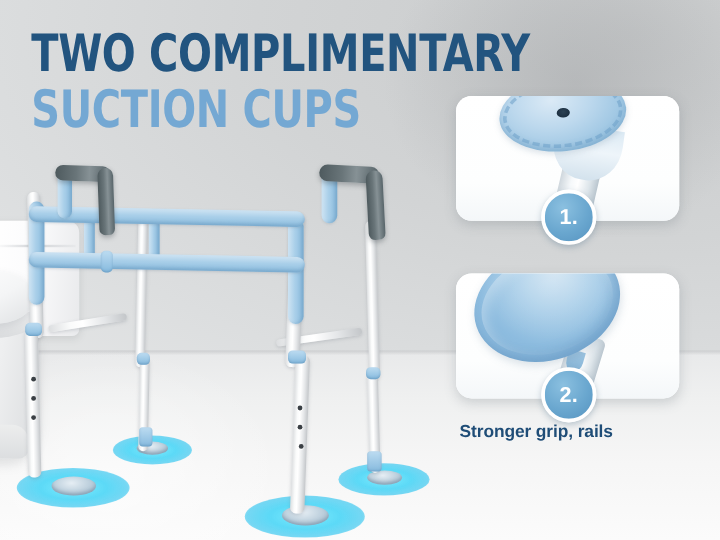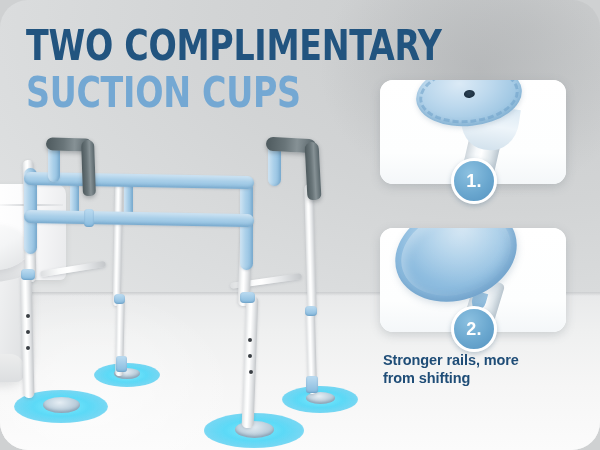--- a/index.html
+++ b/index.html
@@ -1,21 +1,21 @@
 <!DOCTYPE html>
 <html><head>
 <meta charset="utf-8">
 <style>
   html,body{margin:0;padding:0;}
   body{
     width:600px;height:450px;overflow:hidden;
     font-family:"Liberation Sans", sans-serif;
     background:#cfd1d2;
   }
-  .stage{position:relative;width:600px;height:450px;overflow:hidden;border-radius:28px;}
+  .stage{position:relative;width:600px;height:450px;overflow:hidden;}
 
   
   .bg-wall{
     position:absolute;left:0;top:0;width:600px;height:450px;
     background:
       radial-gradient(150% 110% at 88% 6%, #c9cbcc 0%, #d2d4d5 35%, #dcdedf 62%, #eceded 100%),
       linear-gradient(180deg,#cccecf 0%,#d4d6d7 40%,#e6e7e8 72%,#f2f3f3 100%);
   }
   
   .bg-floor{
@@ -343,17 +343,16 @@
       <div class="cup2-stem"></div>
       <div class="cup2-nub"></div>
       <div class="cup2-bowl">
         <div class="cup2-lip"></div>
       </div>
     </div>
   </div>
   <div class="badge" id="badge-2">2.</div>
 
   <div class="copy">
-    <p>Stronger rails, more</p>
-    <p>from shifting</p>
+    <p>Stronger grip, rails</p>
   </div>
 
 </div>
 
 </body></html>

